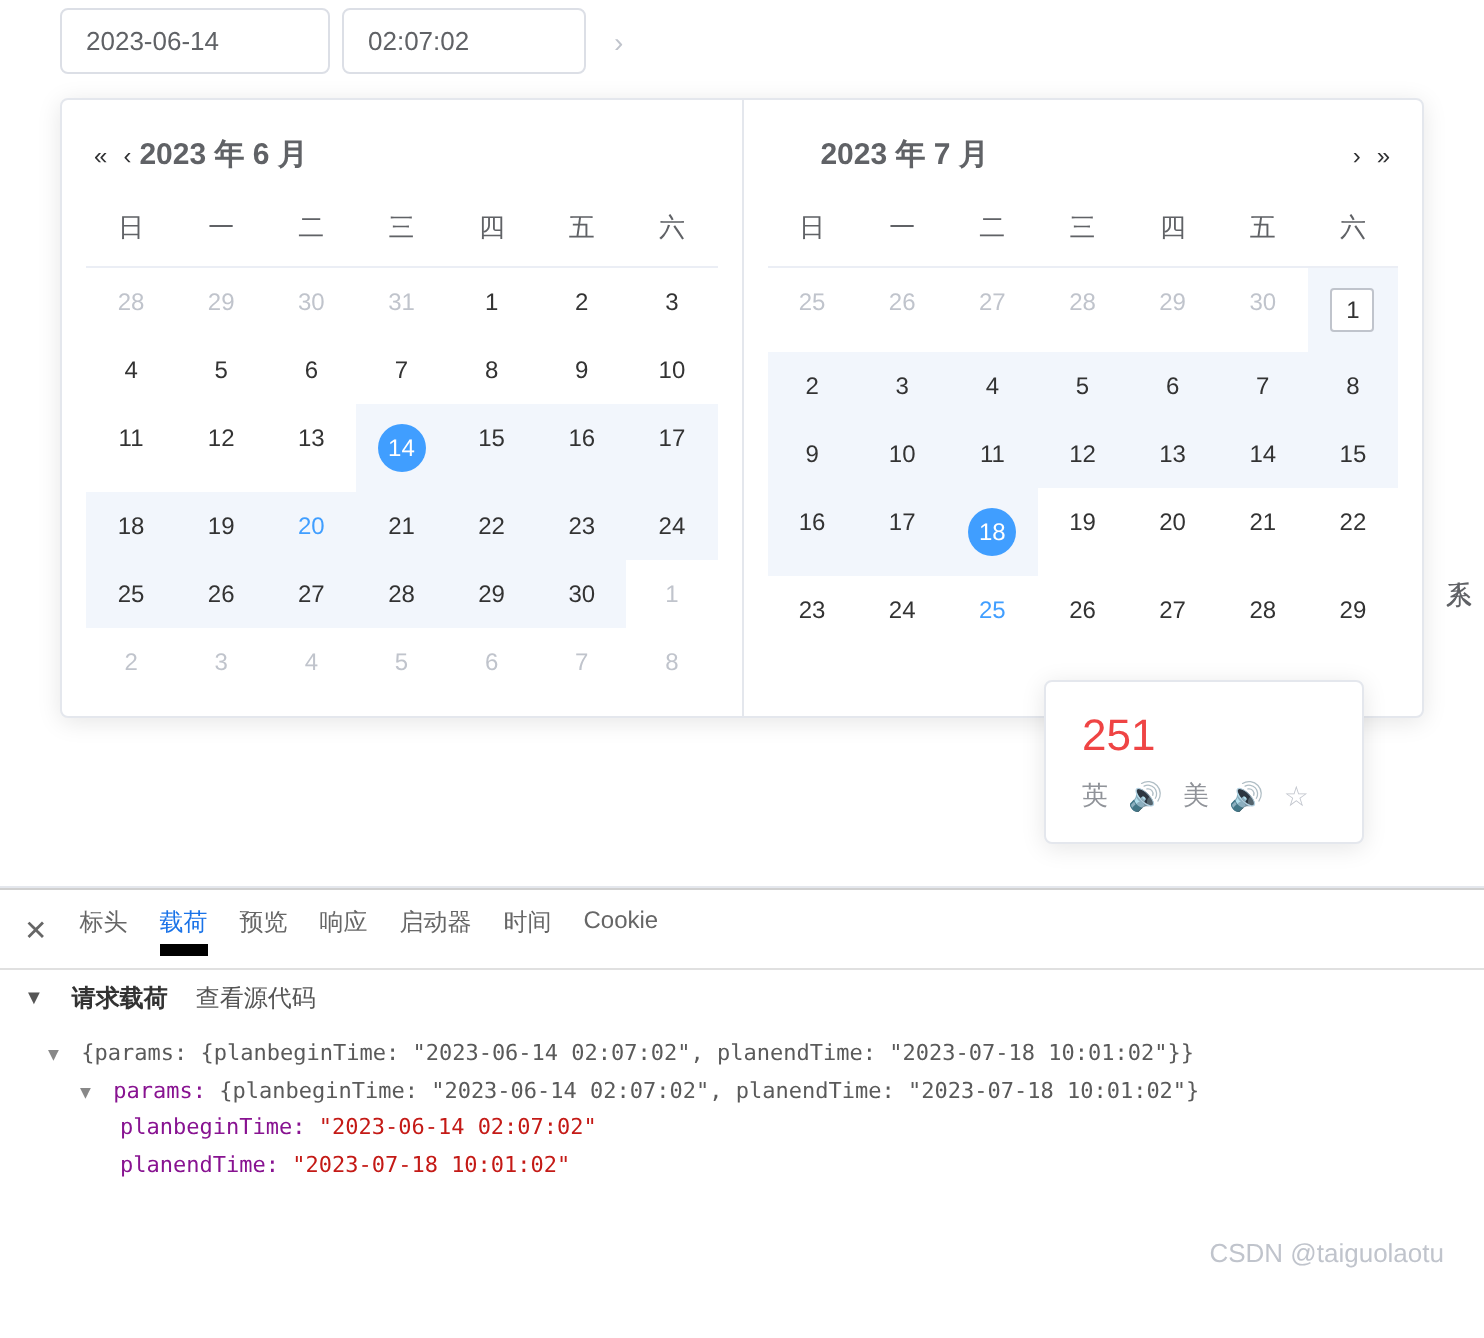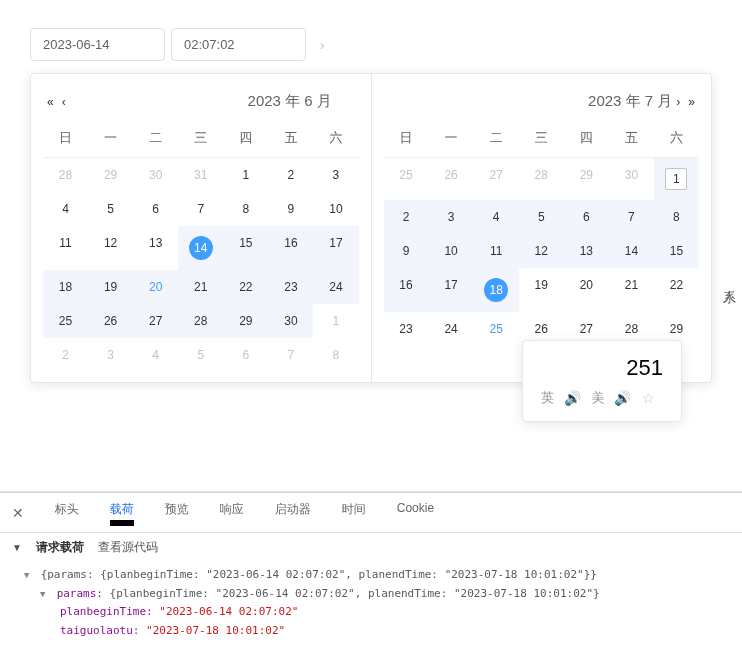--- a/index.html
+++ b/index.html
@@ -1,58 +1,58 @@
 <!DOCTYPE html>
 <html><head>
   <meta charset="utf-8">
   <style>
     * { box-sizing: border-box; margin: 0; padding: 0; }
     body { font-family: -apple-system, "PingFang SC", "Microsoft YaHei", sans-serif; font-size: 13px; color: #333; background: #fff; width: 742px; }
     
-    .picker-container { position: relative; padding: 28px 30px; }
+    .picker-container { position: relative; padding: 4px 30px; }
     .inputs-row { display: flex; align-items: center; gap: 6px; margin-bottom: 12px; }
     .input-box { border: 1px solid #dcdfe6; border-radius: 4px; padding: 8px 12px; font-size: 13px; color: #606266; background: #fff; }
     .date-input { width: 135px; }
-    .time-input { width: 135px; }
+    .time-input { width: 122px; }
     .arrow-sep { color: #c0c4cc; padding: 0 8px; font-size: 14px; }
     
     .calendars { display: flex; border: 1px solid #e4e7ed; border-radius: 4px; box-shadow: 0 2px 12px rgba(0,0,0,0.1); background: #fff; }
     .calendar-panel { flex: 1; padding: 10px 12px; }
     .calendar-panel:first-child { border-right: 1px solid #e4e7ed; }
     
     .cal-header { display: flex; align-items: center; justify-content: space-between; padding: 8px 0; }
     .cal-nav { color: #303133; cursor: pointer; font-size: 12px; padding: 0 4px; }
     .cal-nav.hidden { visibility: hidden; }
-    .cal-title { font-size: 15px; color: #606266; text-align: right; flex: 1; }
+    .cal-title { font-size: 15px; color: #606266; text-align: left; flex: 1; font-weight: bold; }
     
     .weekdays { display: grid; grid-template-columns: repeat(7, 1fr); padding: 4px 0; border-bottom: 1px solid #ebeef5; }
     .weekday { text-align: center; color: #606266; font-size: 13px; padding: 6px 0; }
     
     .days-grid { display: grid; grid-template-columns: repeat(7, 1fr); }
     .day-cell { text-align: center; padding: 10px 0; font-size: 12px; position: relative; }
     .day-cell.other-month { color: #c0c4cc; }
     .day-cell.in-range { background: #f2f6fc; }
     .day-cell.selected span { background: #409eff; color: #fff; border-radius: 50%; display: inline-flex; width: 24px; height: 24px; align-items: center; justify-content: center; }
     .day-cell.today { color: #409eff; font-weight: 500; }
     .day-cell.range-end { background: #f2f6fc; }
     .day-cell.range-end span { border: 1px solid #c0c4cc; border-radius: 2px; display: inline-flex; width: 22px; height: 22px; align-items: center; justify-content: center; background: #fff; }
     
     .tooltip-pop { position: absolute; right: 60px; top: 340px; background: #fff; border: 1px solid #e4e7ed; border-radius: 4px; box-shadow: 0 2px 12px rgba(0,0,0,0.1); padding: 14px 18px; min-width: 160px; }
-    .tooltip-num { font-size: 22px; color: #000000; margin-bottom: 8px; text-align: right; }
+    .tooltip-num { font-size: 22px; color: #ef4444; margin-bottom: 8px; }
     .tooltip-actions { display: flex; align-items: center; gap: 10px; color: #909399; font-size: 13px; }
     .tt-icon { color: #c0c4cc; font-size: 14px; }
     
     .sidebar-hint { position: absolute; right: 0; top: 276px; writing-mode: vertical-rl; color: #606266; font-size: 13px; padding: 4px; }
     
     .divider { height: 1px; background: #e4e7ed; margin-top: 80px; }
     
     .devtools { background: #fff; border-top: 1px solid #d0d0d0; font-size: 12px; }
     .dt-tabs { display: flex; align-items: center; gap: 16px; padding: 6px 12px; border-bottom: 1px solid #e0e0e0; }
     .dt-close { color: #666; font-size: 14px; cursor: pointer; }
-    .dt-tab { color: #666; cursor: pointer; padding: 2px 0; margin-left: 15px; }
+    .dt-tab { color: #666; cursor: pointer; padding: 2px 0; }
     .dt-tab.active { color: #1a73e8; border-bottom: 6px solid #000000; }
     
     .dt-subheader { display: flex; align-items: center; gap: 14px; padding: 6px 12px; }
     .dt-arrow { color: #555; font-size: 10px; }
     .dt-sublabel { color: #333; font-weight: bold; }
     .dt-sublink { color: #555; }
     
     .dt-body { padding: 4px 12px 12px 24px; font-family: Menlo, Consolas, monospace; font-size: 11px; line-height: 1.7; }
     .dt-row { white-space: nowrap; }
     .dt-indent1 { padding-left: 16px; }
@@ -235,18 +235,18 @@
       <span class="json-gray">{params: {planbeginTime: </span><span class="json-gray">"2023-06-14 02:07:02"</span><span class="json-gray">, planendTime: </span><span class="json-gray">"2023-07-18 10:01:02"</span><span class="json-gray">}}</span>
     </div>
     <div class="dt-row dt-indent1">
       <span class="dt-tri">▼</span>
       <span class="json-key">params: </span><span class="json-gray">{planbeginTime: "2023-06-14 02:07:02", planendTime: "2023-07-18 10:01:02"}</span>
     </div>
     <div class="dt-row dt-indent2">
       <span class="json-key">planbeginTime: </span><span class="json-str">"2023-06-14 02:07:02"</span>
     </div>
     <div class="dt-row dt-indent2">
-      <span class="json-key">taiguolaotu: </span><span class="json-str">"2023-07-18 10:01:02"</span>
+      <span class="json-key">planendTime: </span><span class="json-str">"2023-07-18 10:01:02"</span>
     </div>
   </div>
 </div>
 
 <div class="watermark">CSDN @taiguolaotu</div>
 
 </body></html>

